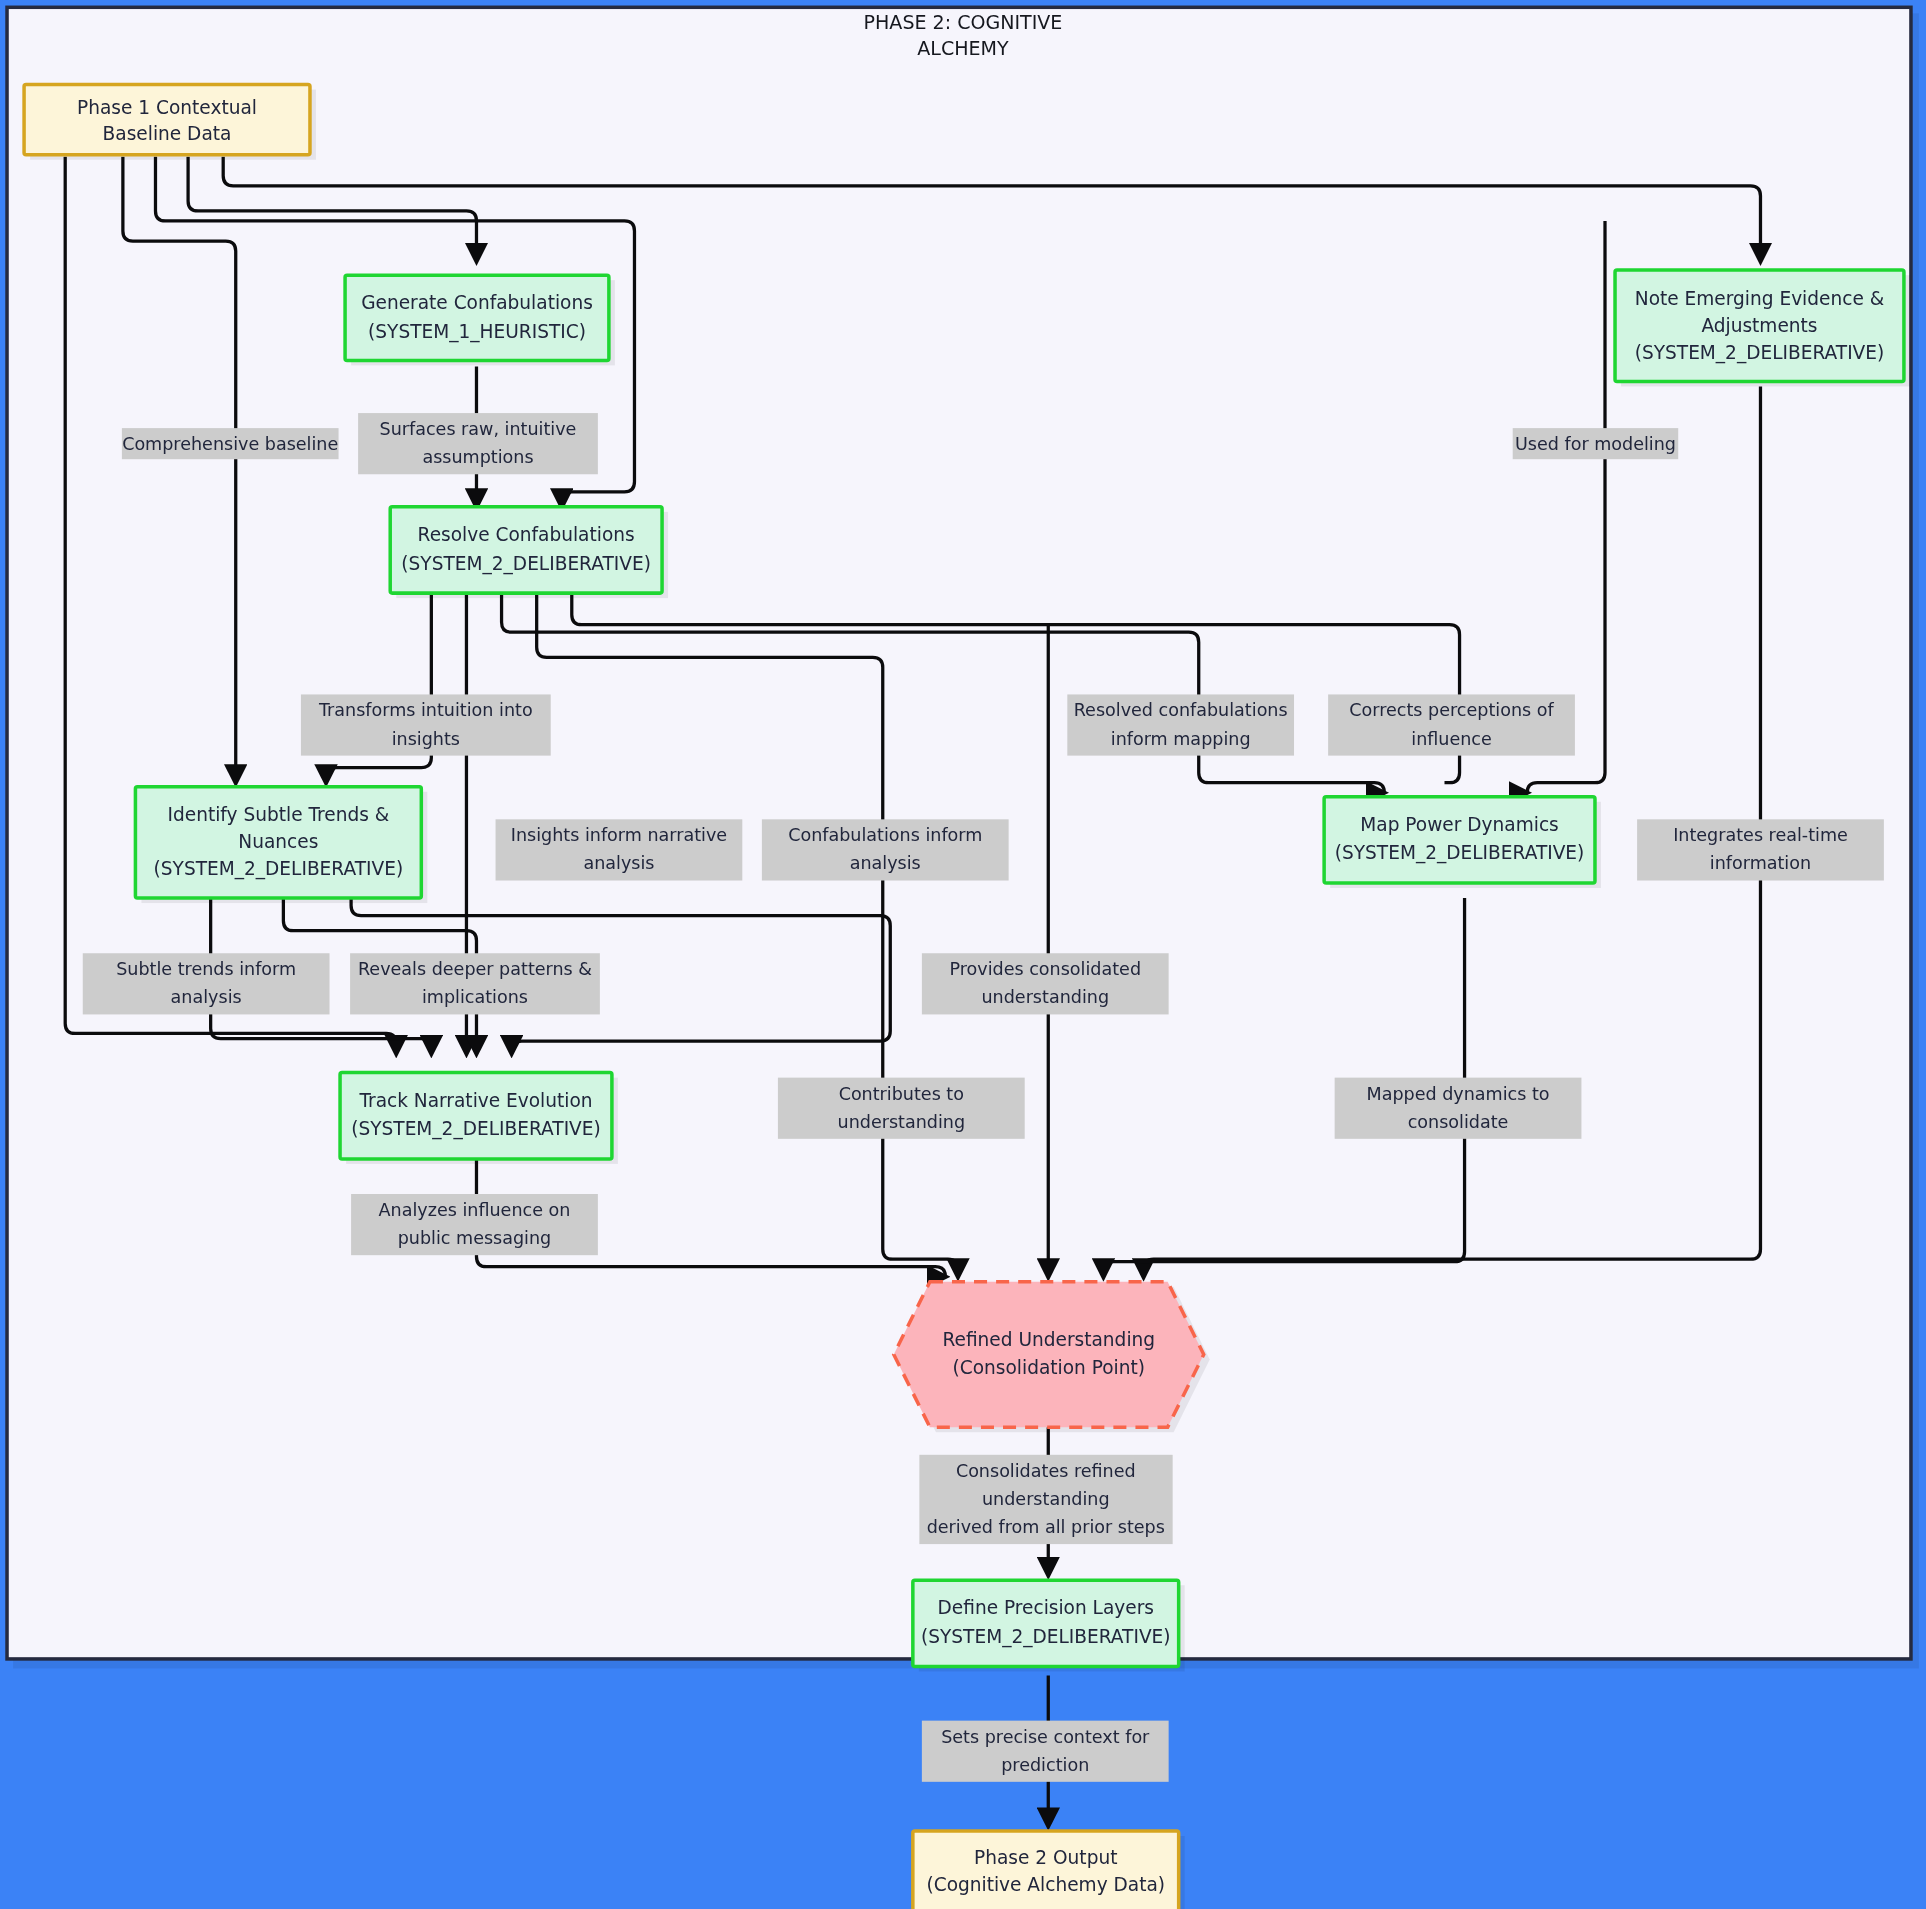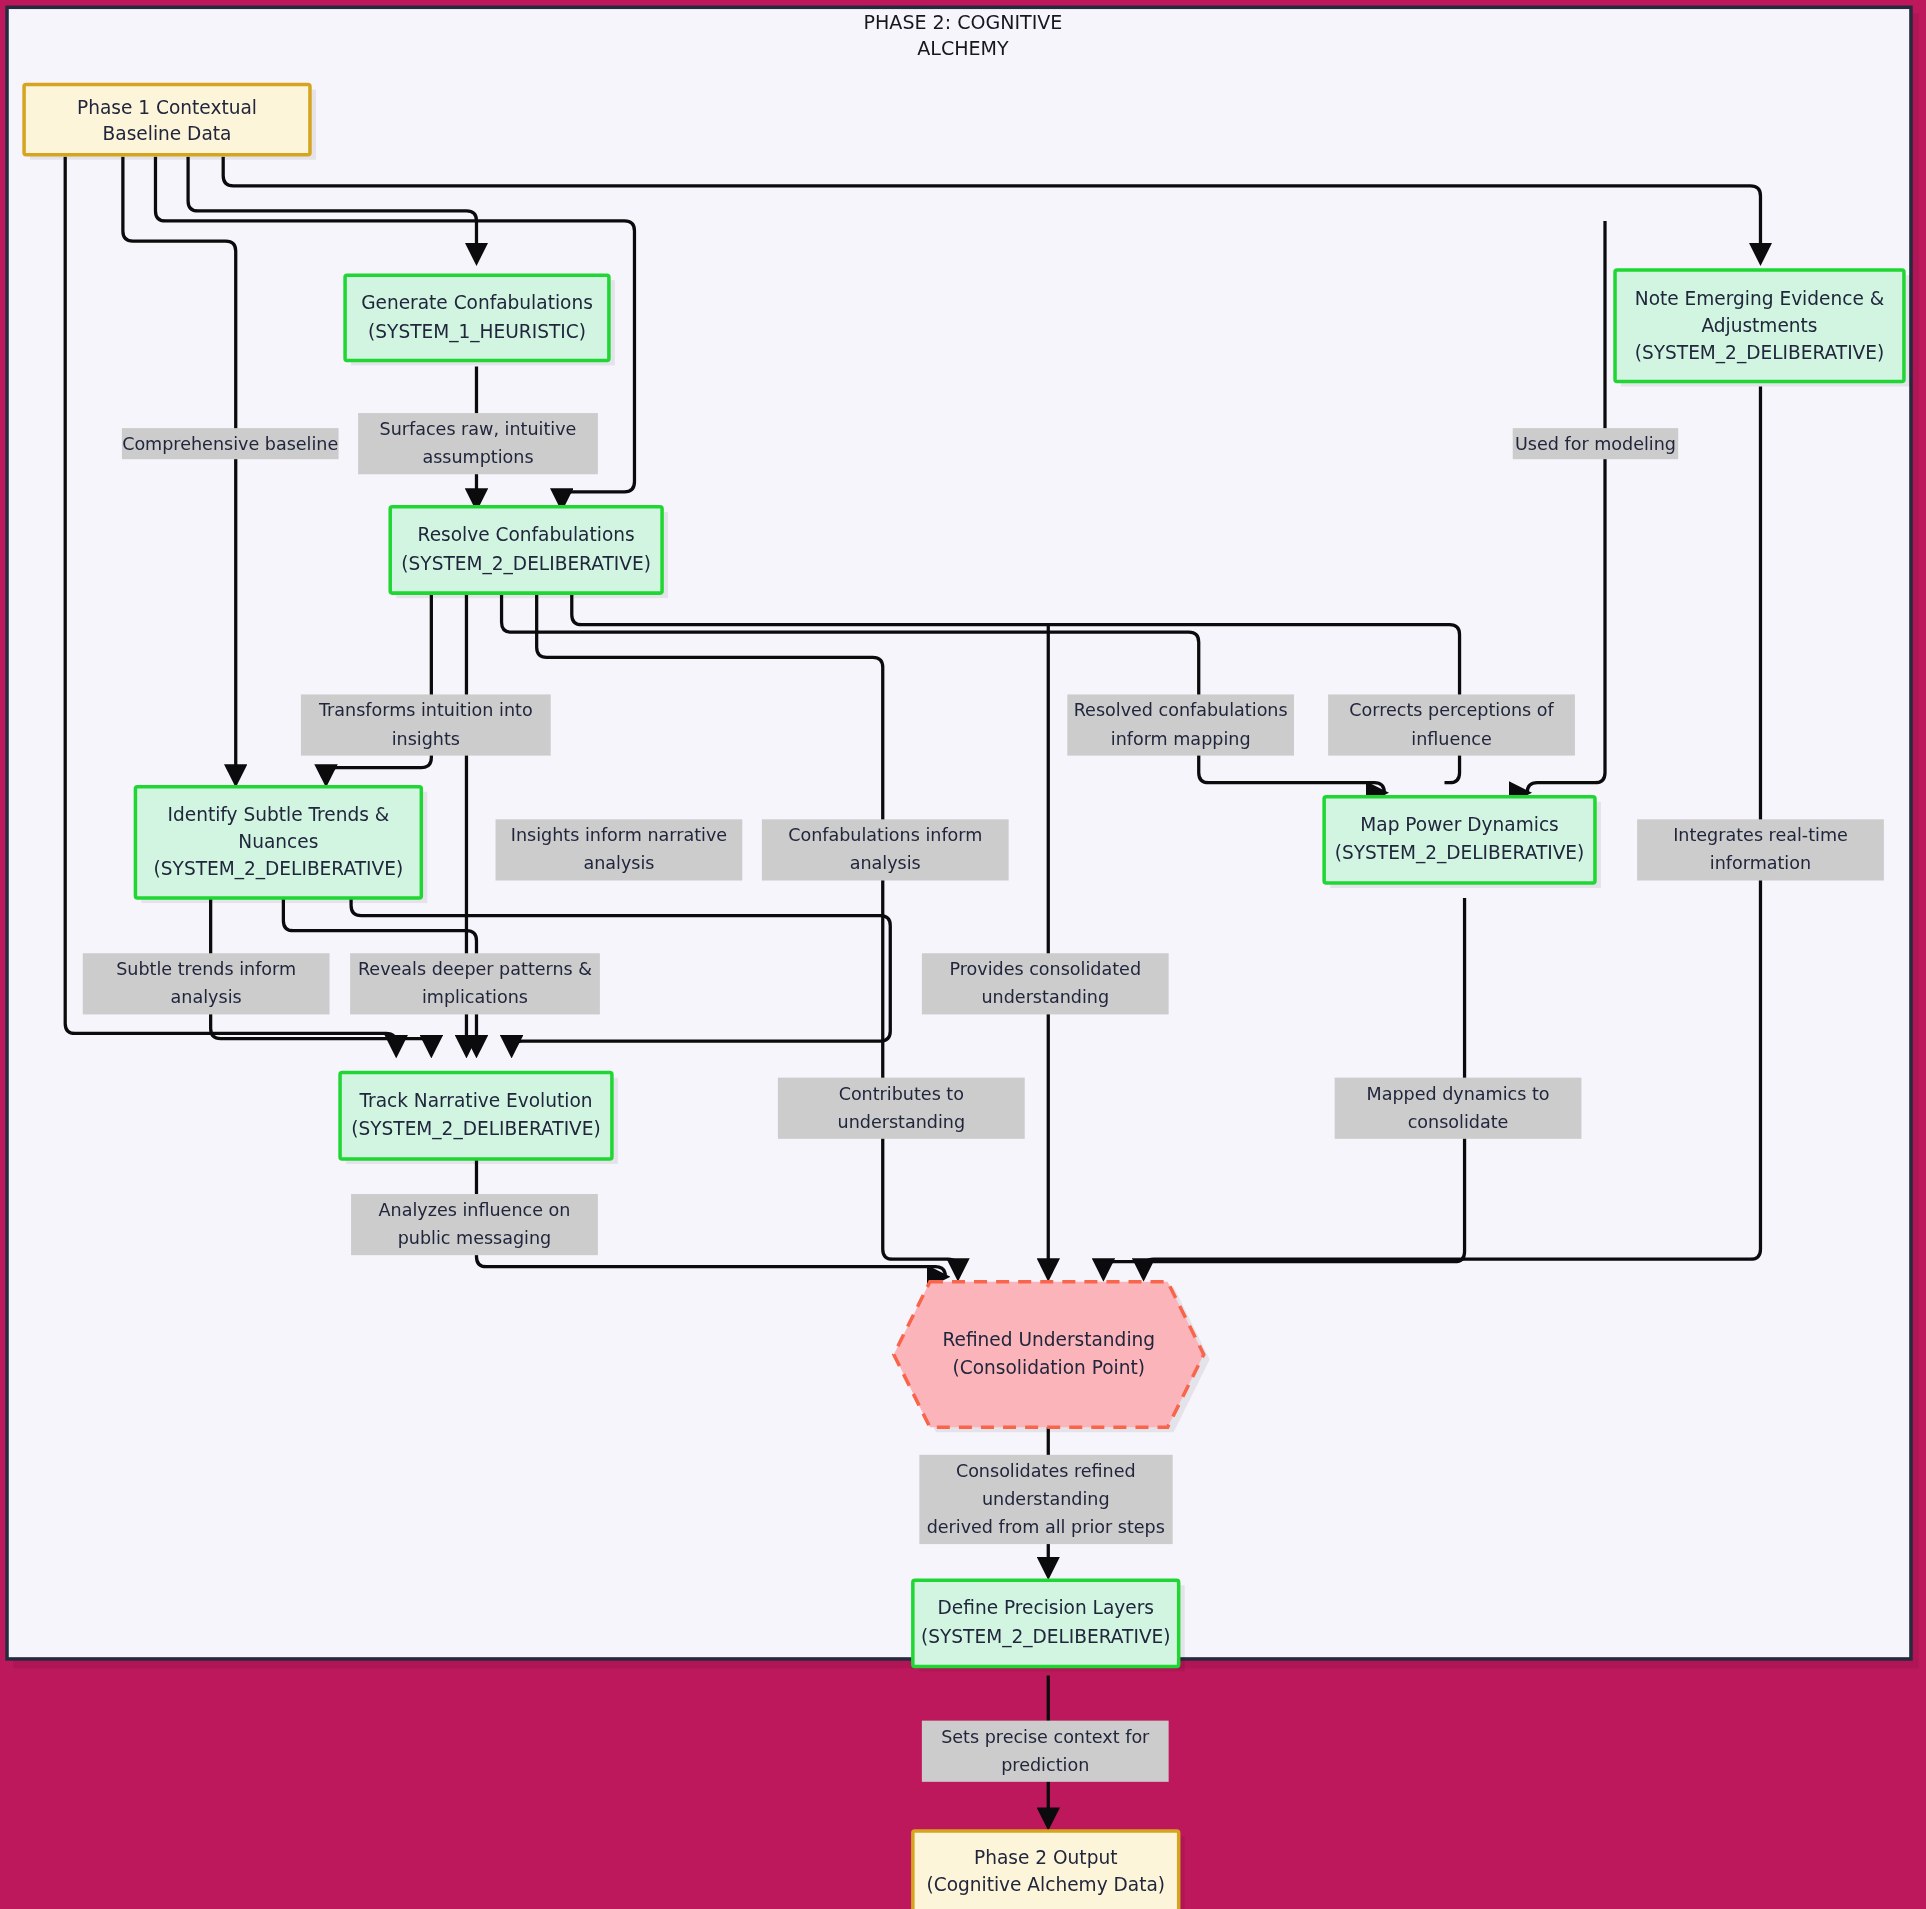--- a/index.html
+++ b/index.html
@@ -1,17 +1,17 @@
 <!DOCTYPE html>
 <html style="font-size:8px"><head>
 <meta charset="utf-8">
 <style>
   html,body{margin:0;padding:0;background:#ffffff;}
   body{font-family:"DejaVu Sans","Liberation Sans",sans-serif;}
-  #stage{position:relative;width:1926px;height:1910px;background:#be185d;overflow:hidden;}
+  #stage{position:relative;width:1926px;height:1910px;background:#3b82f6;overflow:hidden;}
   svg#flow{position:absolute;left:0;top:0;width:1926px;height:1910px;display:block;}
   .subgraph-rect{fill:#f6f5fc;stroke:#252a3f;stroke-width:7;}
   .node-rect{stroke-width:7;}
   .node-green{fill:#d2f5e2;stroke:#1fd632;}
   .node-yellow{fill:#fdf5d9;stroke:#d6a520;}
   .hex{fill:#fcb4bb;stroke:#f8654a;stroke-width:7;stroke-dasharray:26 18;}
   .edge{fill:none;stroke:#0b0b0d;stroke-width:6.5;stroke-linecap:butt;stroke-linejoin:round;}
   .lbl-bg{fill:#cccccc;}
   .ntext{fill:#21263c;font-size:37px;font-family:"DejaVu Sans","Liberation Sans",sans-serif;text-anchor:middle;dominant-baseline:middle;}
   .ltext{fill:#21263c;font-size:35px;font-family:"DejaVu Sans","Liberation Sans",sans-serif;text-anchor:middle;dominant-baseline:middle;}

